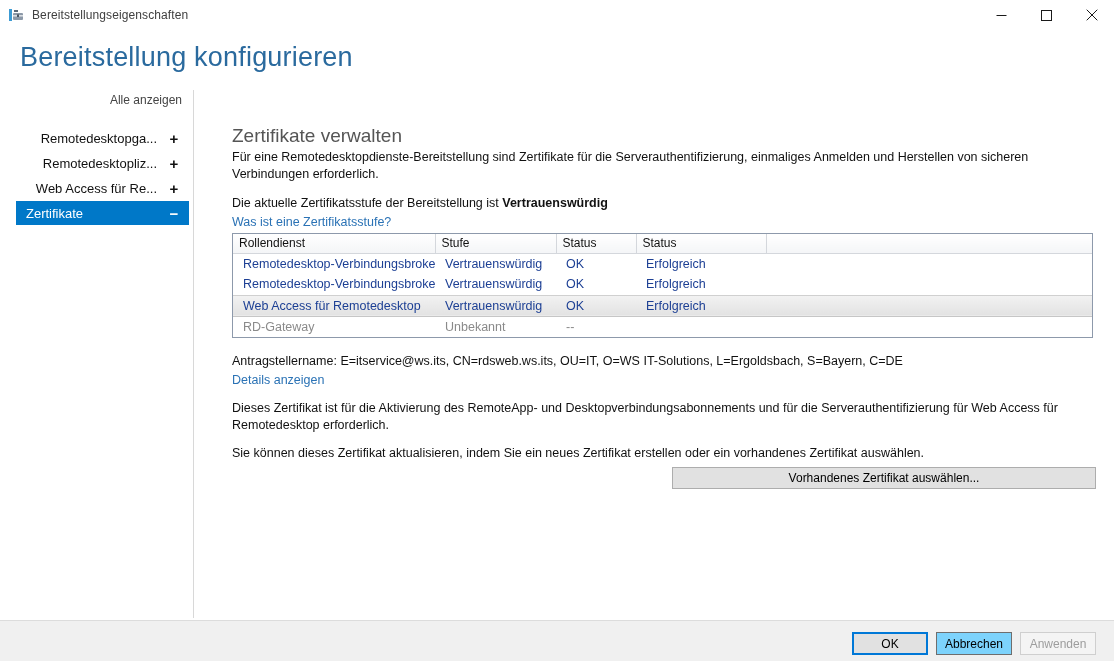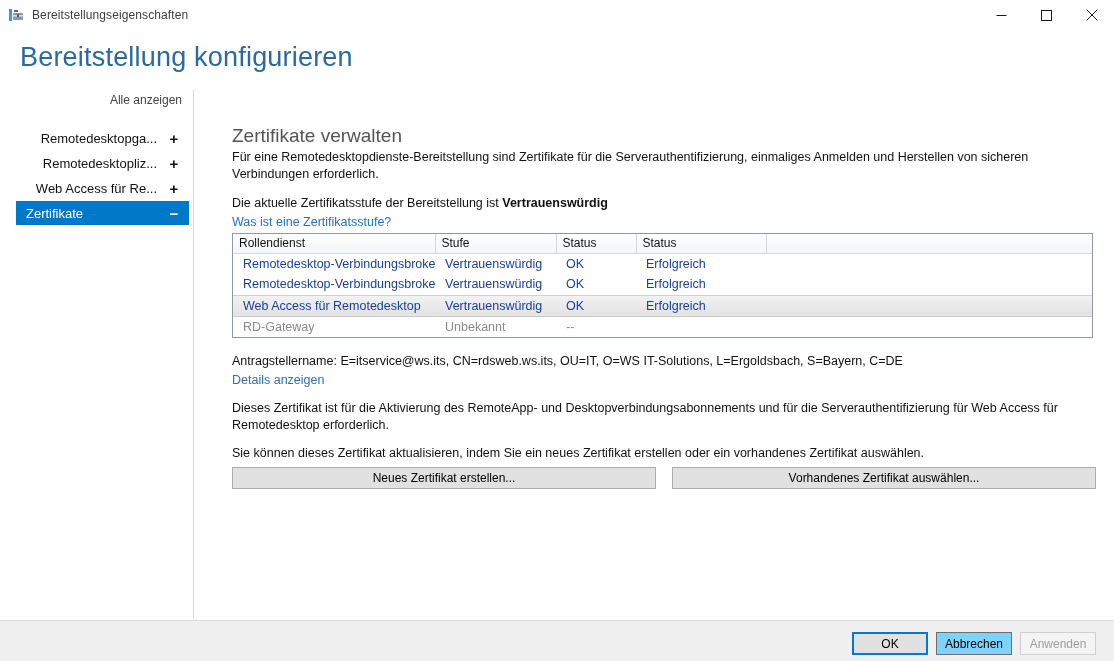--- a/index.html
+++ b/index.html
@@ -296,21 +296,20 @@
 
   <div class="para" style="top:265px;">Antragstellername: E=itservice@ws.its, CN=rdsweb.ws.its, OU=IT, O=WS IT-Solutions, L=Ergoldsbach, S=Bayern, C=DE</div>
   <div class="linkline" style="top:282px;">
     <a class="link">Details anzeigen</a>
   </div>
 
   <div class="para" style="top:357px;">Sie können dieses Zertifikat aktualisieren, indem Sie ein neues Zertifikat erstellen oder ein vorhandenes Zertifikat auswählen.</div>
 
   <div class="para w-narrow" style="top:312px;">Dieses Zertifikat ist für die Aktivierung des RemoteApp- und Desktopverbindungsabonnements und für die Serverauthentifizierung für Web Access für Remotedesktop erforderlich.</div>
 
-  <div class="act-btn" id="btn-new">Neues Zertifikat erstellen...</div>
   <div class="act-btn" id="btn-existing">Vorhandenes Zertifikat auswählen...</div>
 </div>
 
 <div class="footer-sep"></div>
 <div class="footer">
   <div class="dlg-btn" id="btn-ok">OK</div>
   <div class="dlg-btn" id="btn-cancel">Abbrechen</div>
   <div class="dlg-btn" id="btn-apply">Anwenden</div>
 </div>
 

